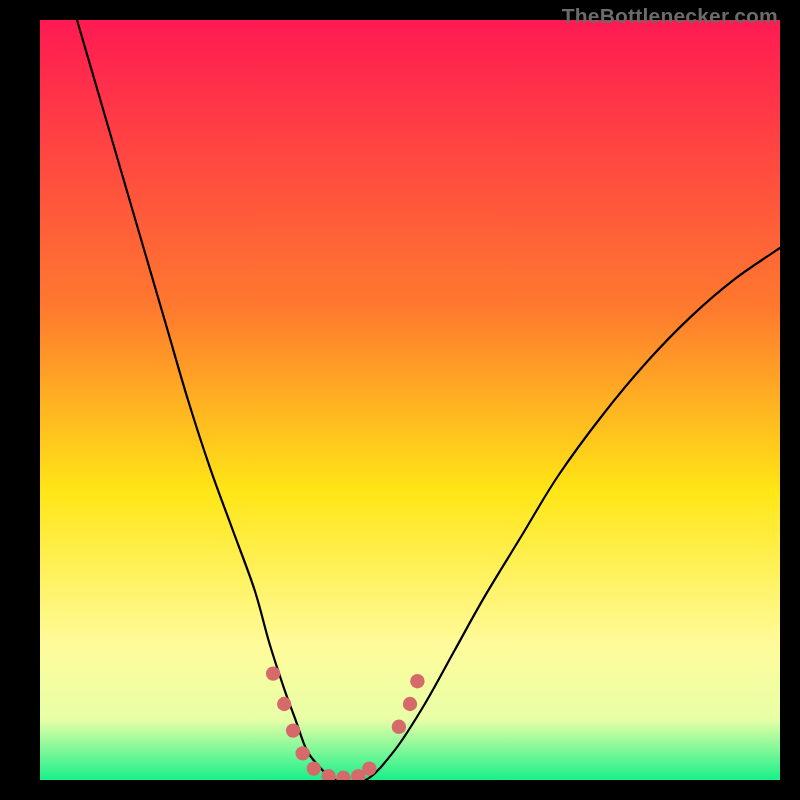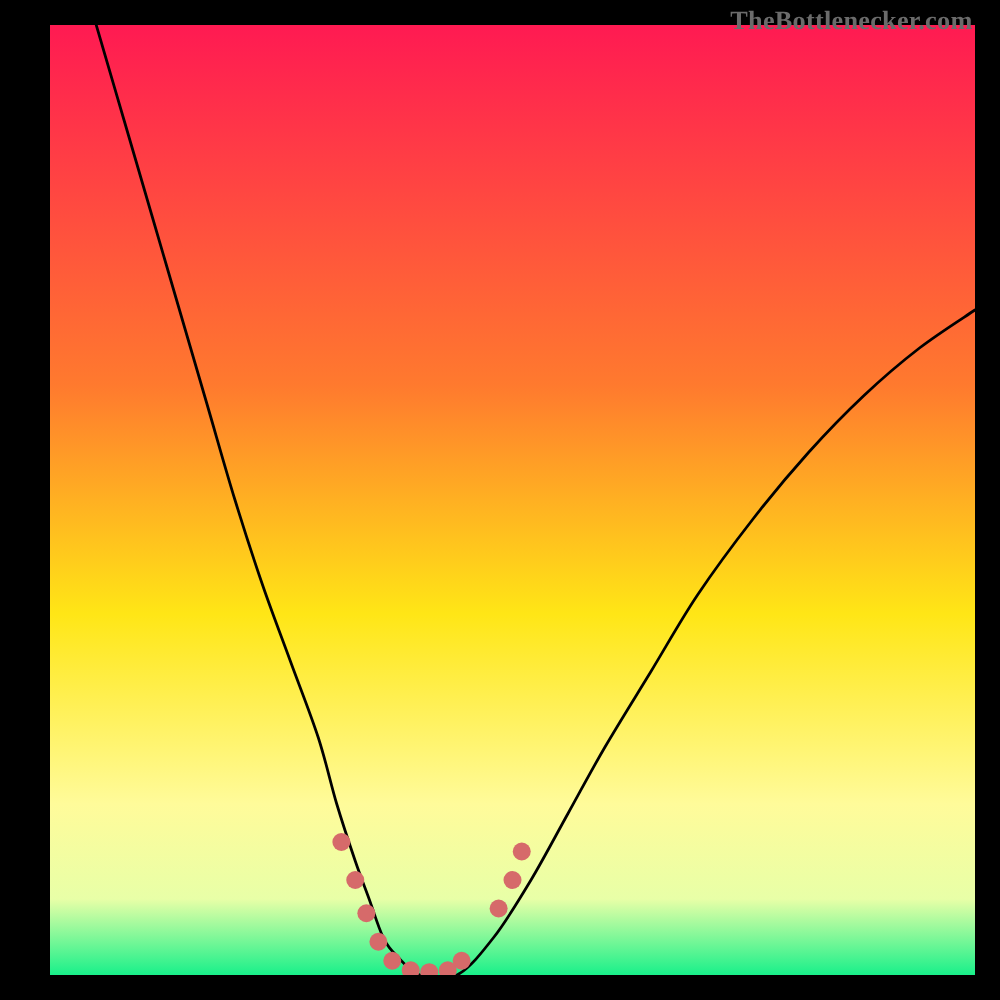--- a/index.html
+++ b/index.html
@@ -37,21 +37,21 @@
     position: absolute;
     left: 0;
     top: 0;
     width: 100%;
     height: 100%;
   }
   .watermark {
     position: absolute;
     top: 4px;
     right: 22px;
-    font-family: Liberation Serif, serif;
+    font-family: Liberation Sans, sans-serif;
     font-size: 21px;
     font-weight: 600;
     color: #6b6b6b;
     letter-spacing: 0.2px;
   }
 </style>
 </head>
 <body>
 
 <div class="frame">

